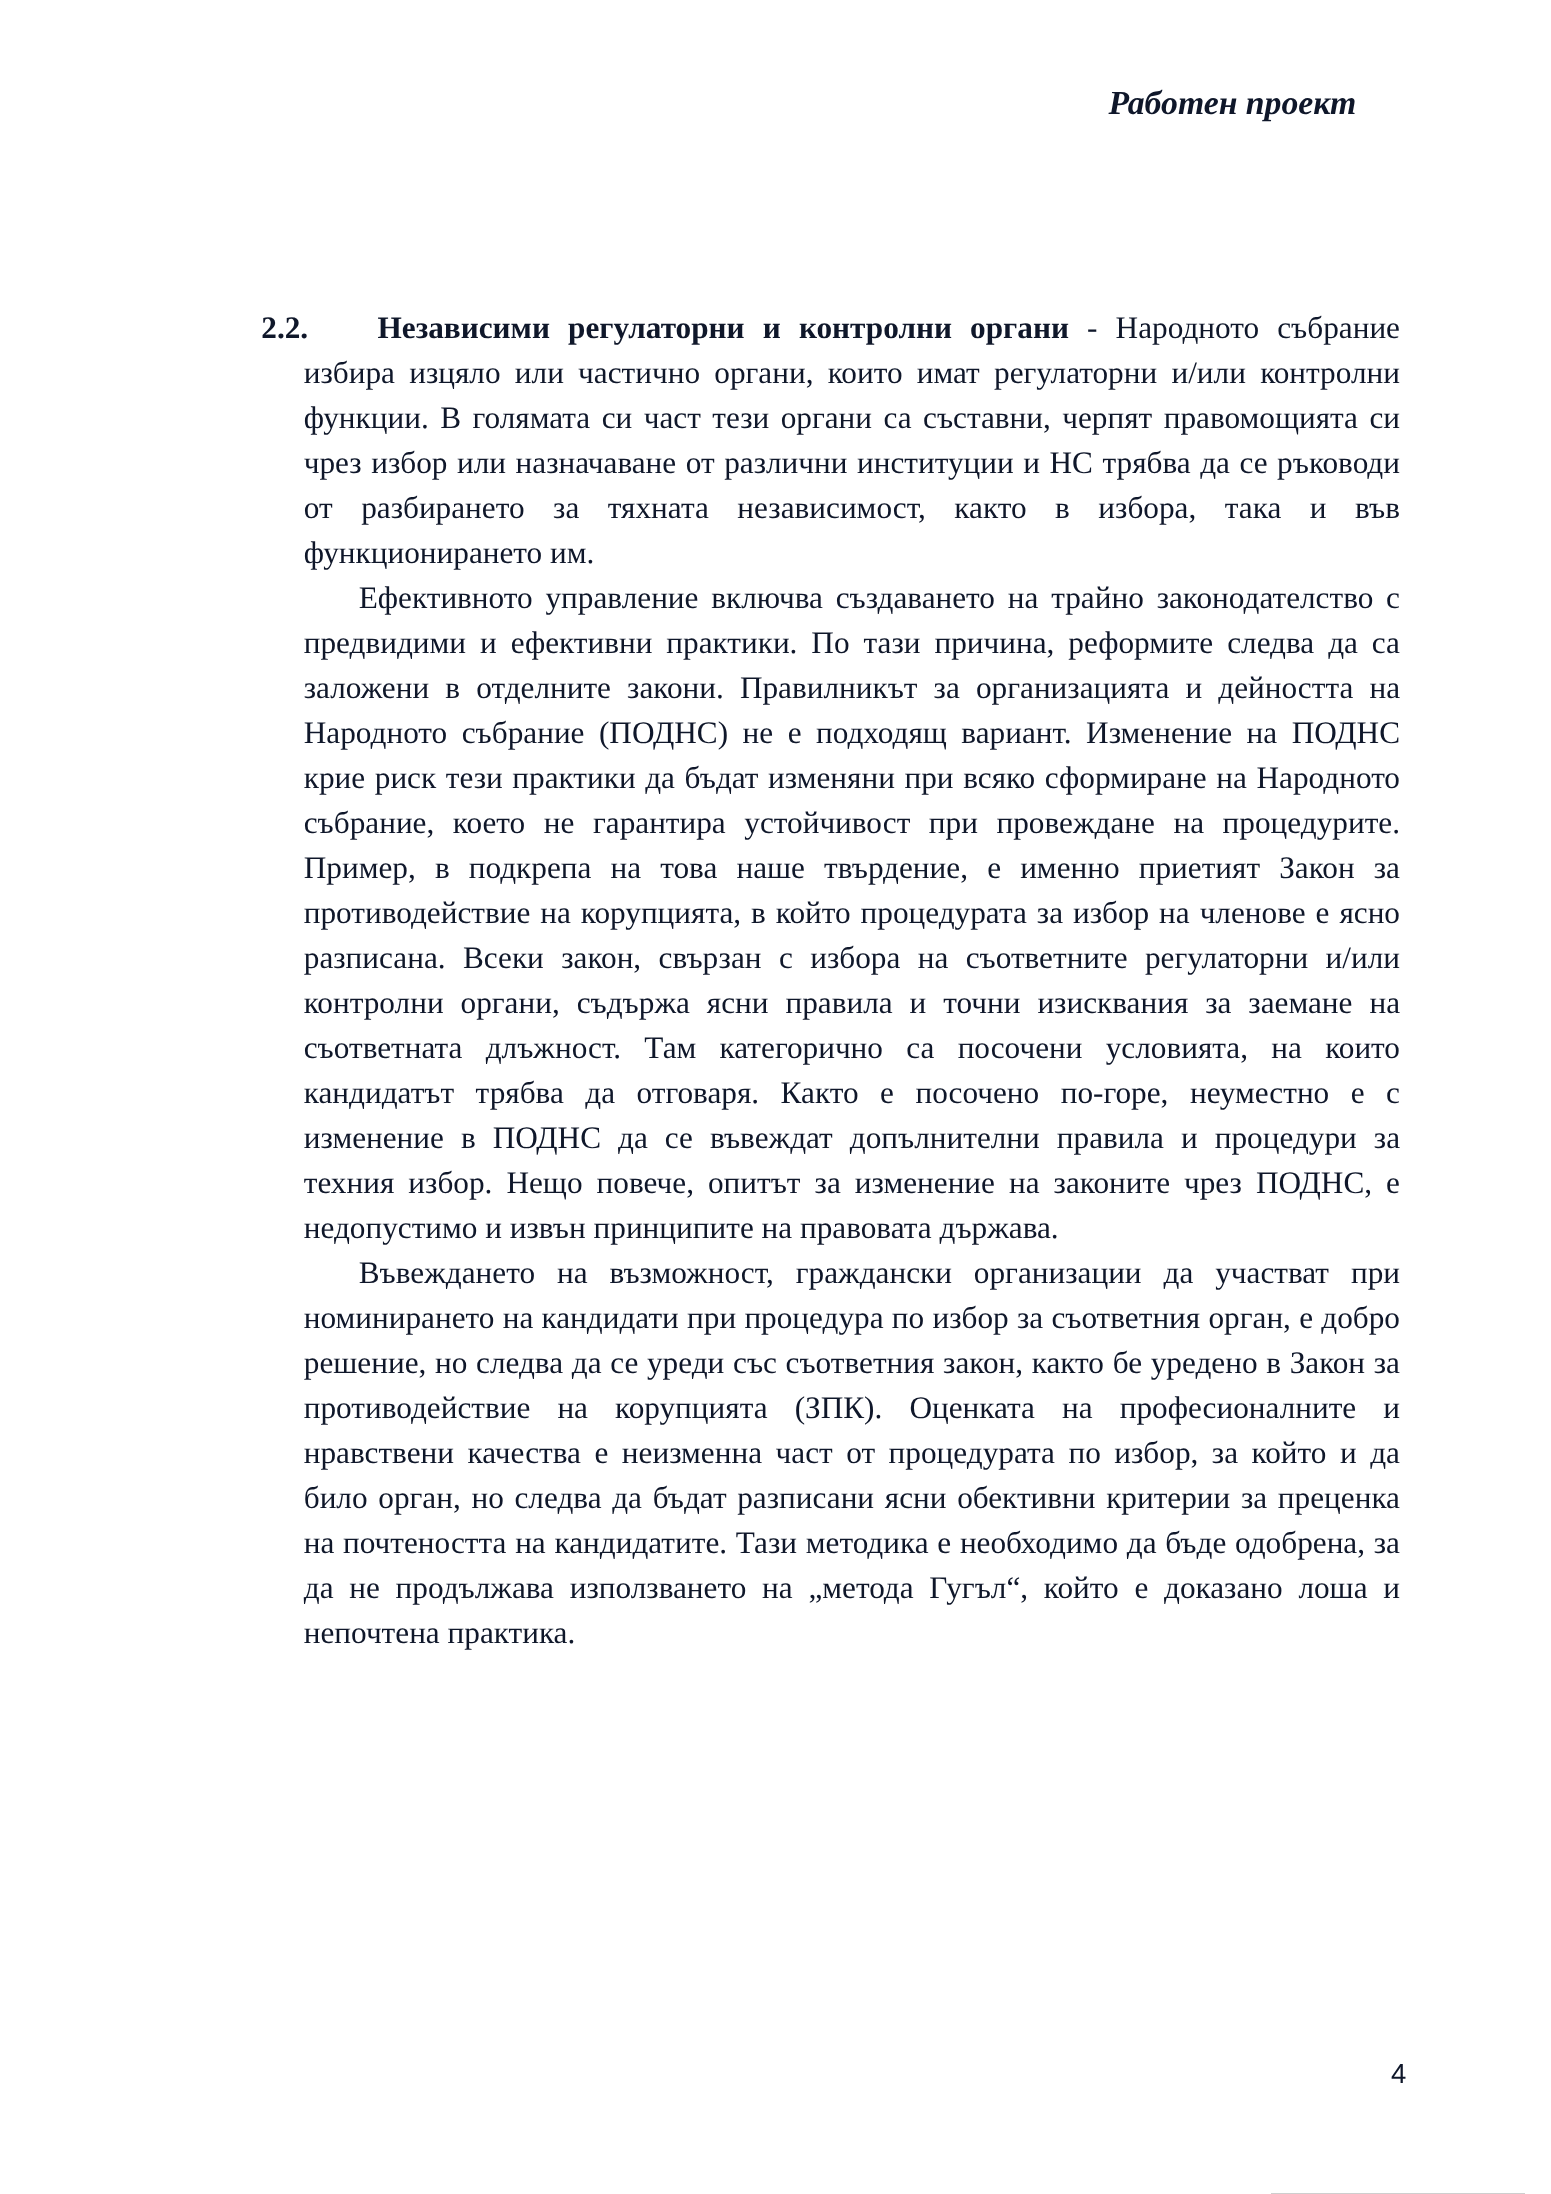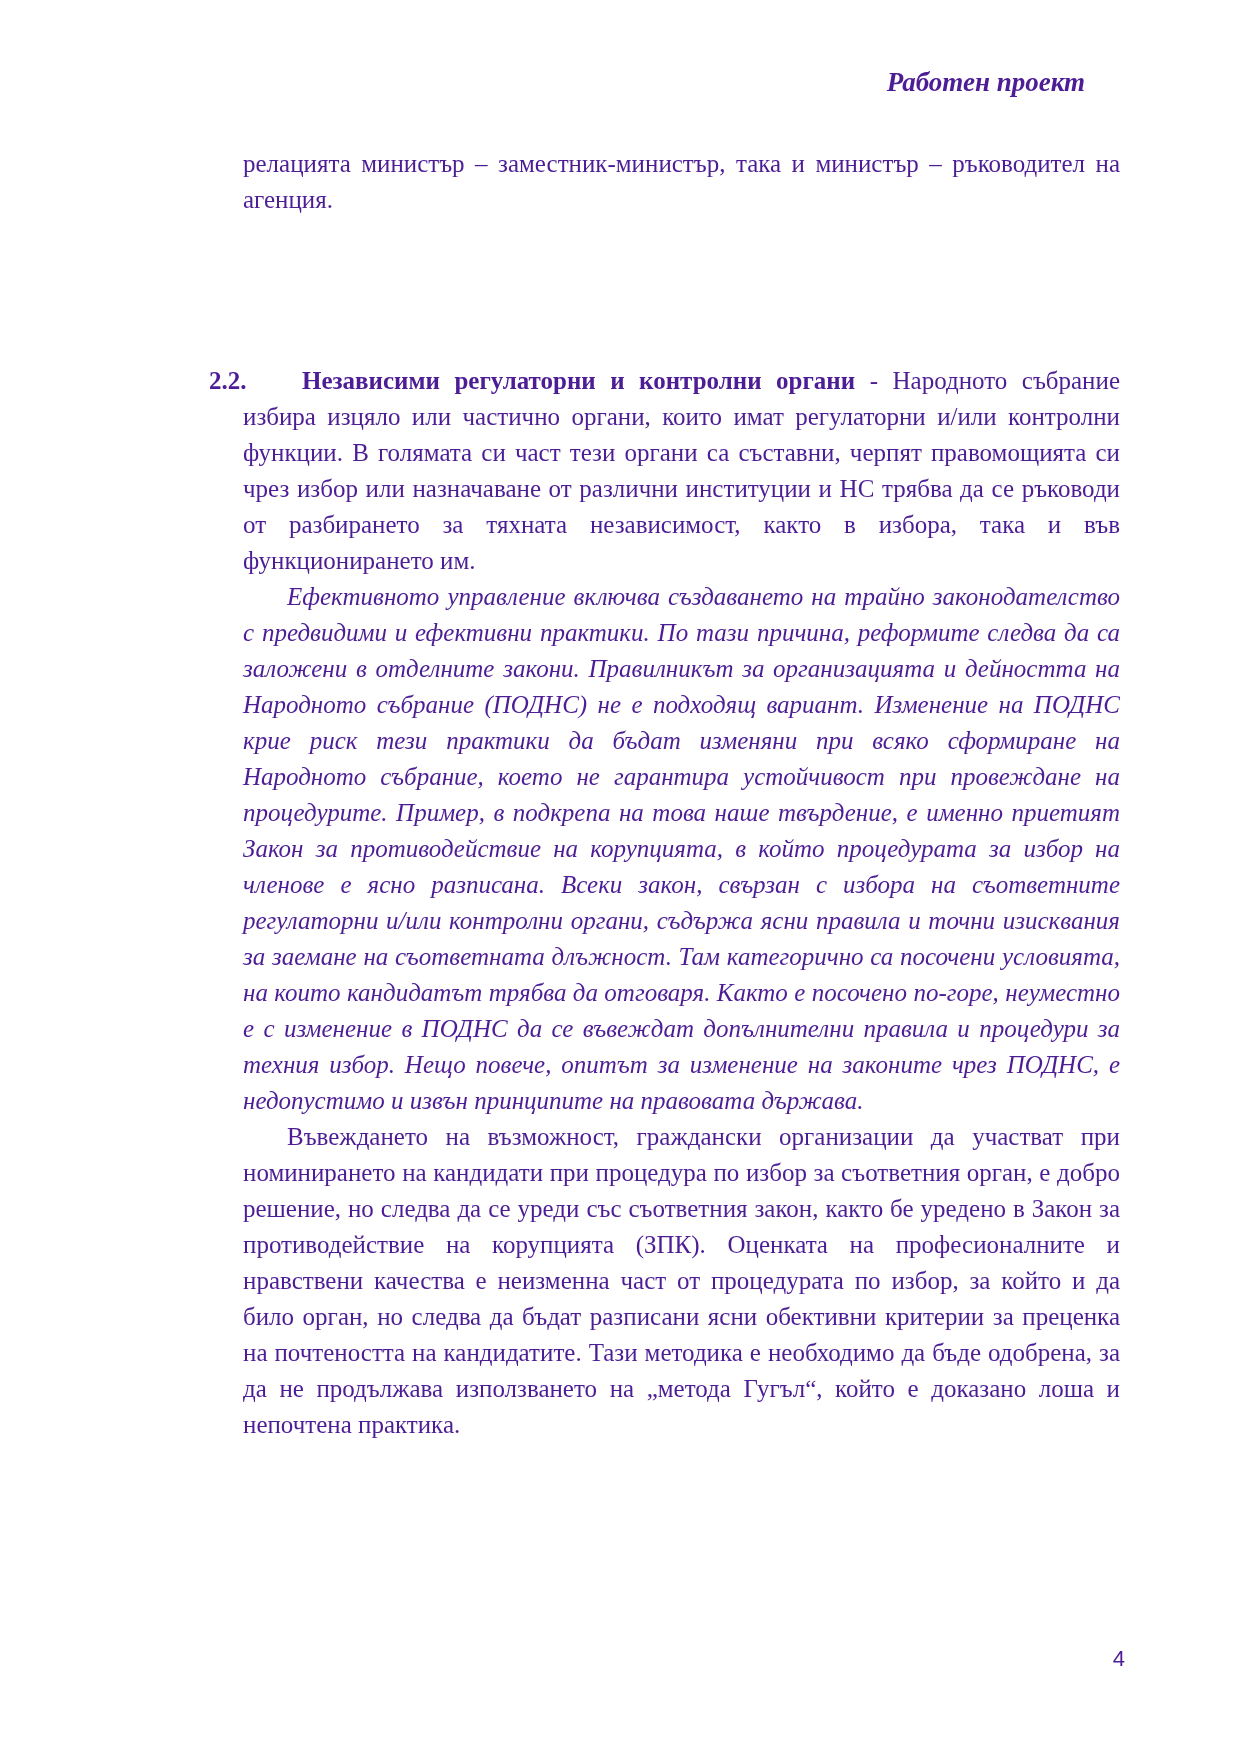--- a/index.html
+++ b/index.html
@@ -2,21 +2,21 @@
 <html><head>
 <meta charset="utf-8">
 <style>
   html, body { margin: 0; padding: 0; background: #888; }
   .page {
     position: relative;
     width: 1241px;
     height: 1755px;
     margin: 0 auto;
     background: #ffffff;
-    color: #4c1d95;
+    color: #0f172a;
     font-family: "Liberation Serif", serif;
     font-size: 25px;
     line-height: 36px;
     box-sizing: border-box;
     padding: 0 121px 12px 243px;
     overflow: hidden;
   }
   .doc-header {
     margin-top: 64px;
     padding-right: 35px;
@@ -32,39 +32,38 @@
     margin-top: 145px;
     text-indent: -34px;
   }
   .section-num {
     display: inline-block;
     width: 78px;
     text-indent: 0;
     font-weight: bold;
   }
   .section-heading { font-weight: bold; margin-left: 15px; }
-  .para-body { text-indent: 44px; font-style: italic; }
+  .para-body { text-indent: 44px; }
   .para-last { text-indent: 44px; }
   .page-number {
     position: absolute;
     top: 1646px;
     right: 116px;
     font-family: "Liberation Sans", sans-serif;
     font-size: 22px;
     line-height: 26px;
   }
 </style>
 </head>
 <body>
 
 <div class="page">
 
   <div class="doc-header">Работен проект</div>
 
-  <p class="para-intro">релацията министър – заместник-министър, така и министър – ръководител на агенция.</p>
 
   <p class="section-item">
     <span class="section-num">2.2.</span><span class="section-heading">Независими регулаторни и контролни органи</span><span> - Народното събрание избира изцяло или частично органи, които имат регулаторни и/или контролни функции. В голямата си част тези органи са съставни, черпят правомощията си чрез избор или назначаване от различни институции и НС трябва да се ръководи от разбирането за тяхната независимост, както в избора, така и във функционирането им.</span>
   </p>
 
   <p class="para-body">Ефективното управление включва създаването на трайно законодателство с предвидими  и ефективни практики. По тази причина, реформите следва да са заложени в отделните закони. Правилникът за организацията и дейността на Народното събрание (ПОДНС) не е подходящ вариант. Изменение на ПОДНС крие риск тези практики да бъдат изменяни при всяко сформиране на Народното събрание, което не гарантира устойчивост при провеждане на процедурите. Пример, в подкрепа на това наше твърдение, е именно приетият Закон за противодействие на корупцията, в който процедурата за избор на членове е ясно разписана. Всеки закон, свързан с избора на съответните регулаторни и/или контролни органи, съдържа ясни правила и точни изисквания за заемане на съответната длъжност. Там категорично са посочени условията, на които  кандидатът трябва да отговаря. Както е посочено по-горе, неуместно е с изменение в ПОДНС да се въвеждат допълнителни правила и процедури за техния избор. Нещо повече, опитът за изменение на законите чрез ПОДНС, е недопустимо и извън принципите на правовата държава.</p>
 
   <p class="para-last">Въвеждането на възможност, граждански организации да участват при номинирането на кандидати при процедура по избор за съответния орган, е добро решение, но следва да се уреди със съответния закон, както бе уредено в Закон за противодействие на корупцията (ЗПК). Оценката на професионалните и нравствени качества е неизменна част от процедурата по избор, за който и да било орган, но следва да бъдат разписани ясни обективни критерии за преценка на почтеността на кандидатите. Тази методика е необходимо да бъде одобрена, за да не продължава използването на „метода Гугъл“, който е доказано лоша и непочтена практика.</p>
 
   <div class="page-number">4</div>

